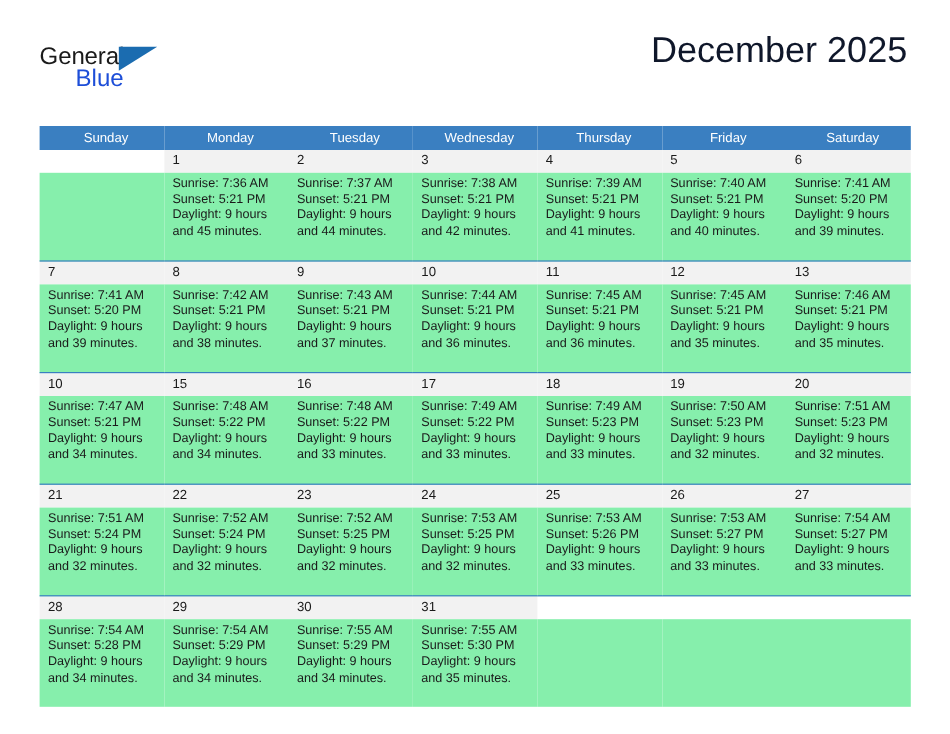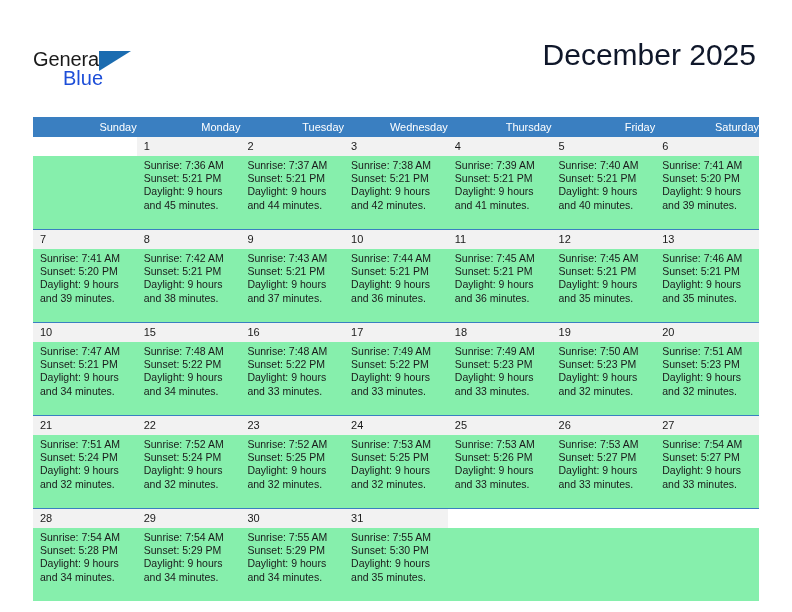--- a/index.html
+++ b/index.html
@@ -19,21 +19,20 @@
     width: 792px;
     height: 612px;
     box-sizing: border-box;
   }
 
   
   .header {
     position: relative;
     height: 74px;
     padding: 2px;
-    margin-top: 12px;
   }
   .logo {
     position: absolute;
     left: 33px;
     top: 36px;
     width: 120px;
     height: 44px;
   }
   .logo-general {
     position: absolute;
@@ -93,21 +92,21 @@
     border-collapse: collapse;
     table-layout: fixed;
   }
   .calendar col { width: 103.71px; }
 
   .dow-row th {
     background: #3a7fc1;
     color: #ffffff;
     font-weight: normal;
     font-size: 11px;
-    text-align: right;
+    text-align: center;
     padding: 4px 0 4px 7px;
     height: 12px;
     line-height: 12px;
     border: none;
   }
 
   tr.num-row td {
     background: #f2f2f2;
     font-size: 11px;
     color: #1a1a1a;

